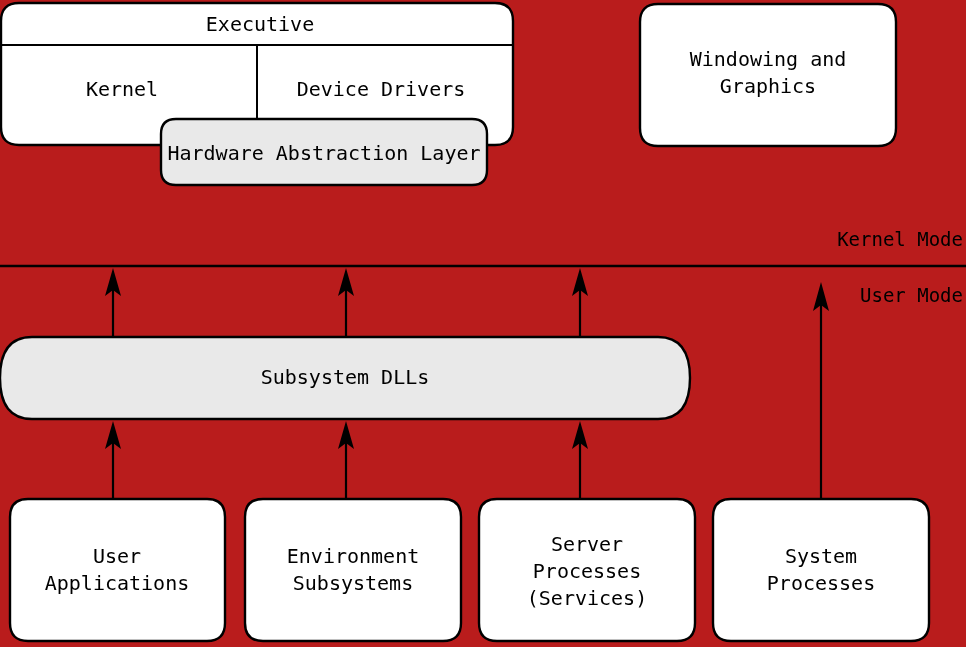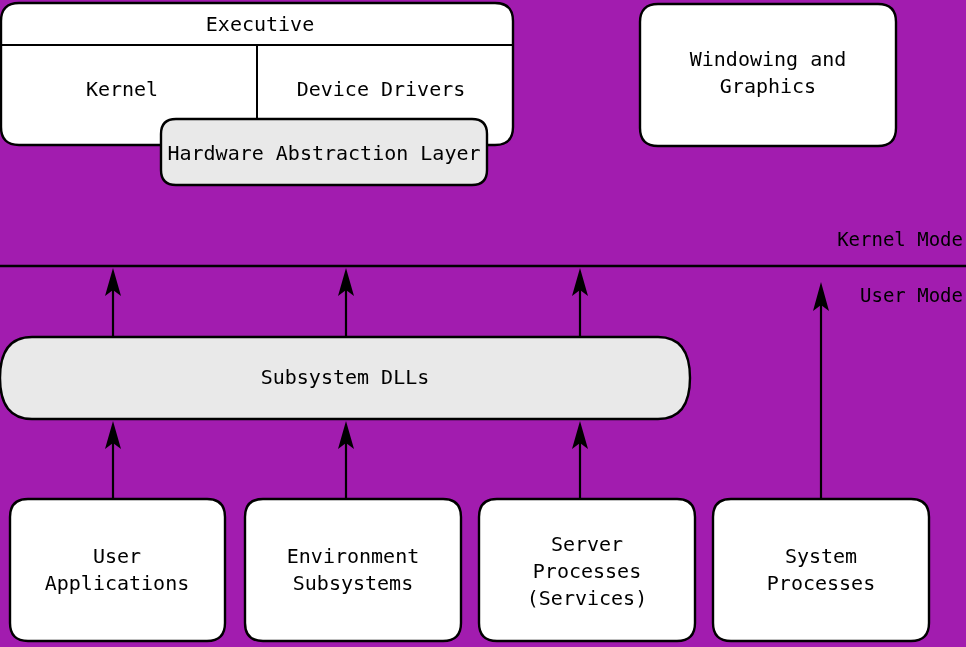--- a/index.html
+++ b/index.html
@@ -7,21 +7,21 @@
     padding: 0;
     background: #ffffff;
   }
   body {
     font-family: "DejaVu Sans Mono", "Liberation Mono", monospace;
   }
   #diagram-root {
     position: relative;
     width: 966px;
     height: 647px;
-    background: #a21caf;
+    background: #b91c1c;
     overflow: hidden;
   }
   svg.diagram {
     display: block;
     width: 966px;
     height: 647px;
   }
   .box-outline {
     fill: #ffffff;
     stroke: #000000;

